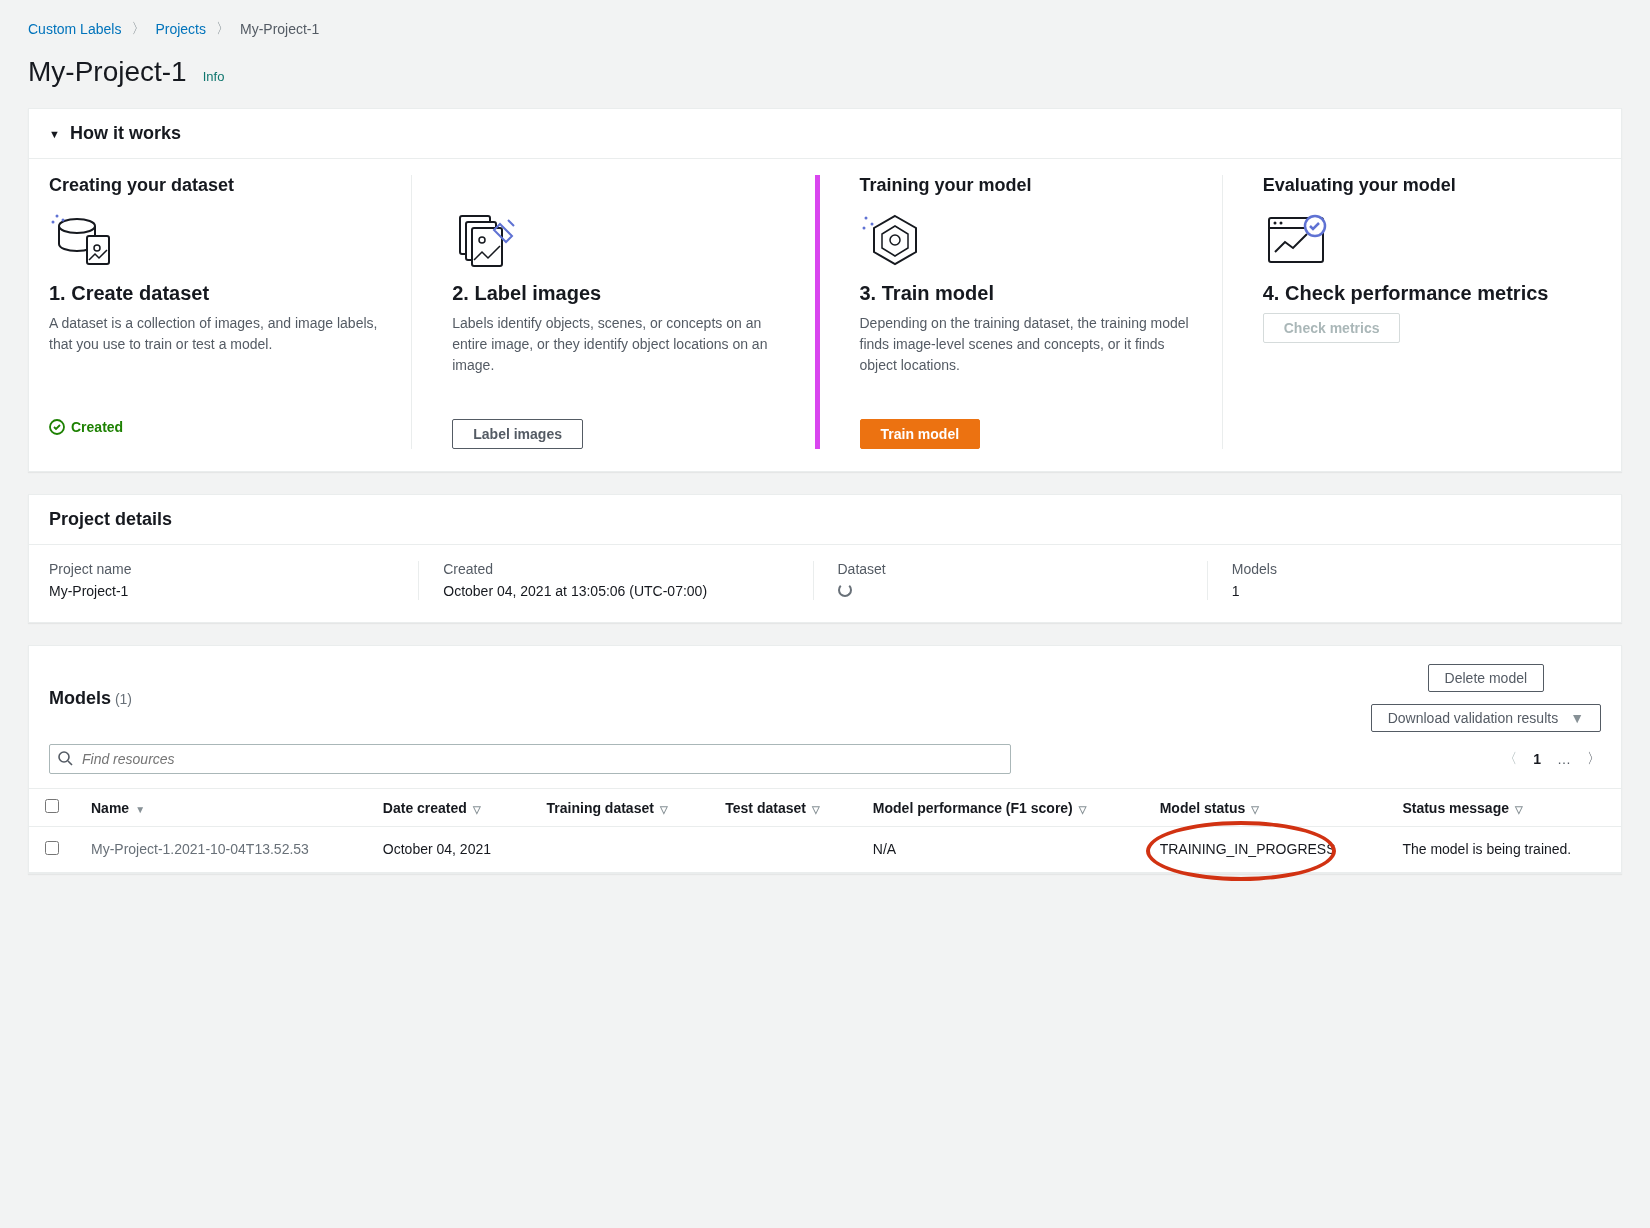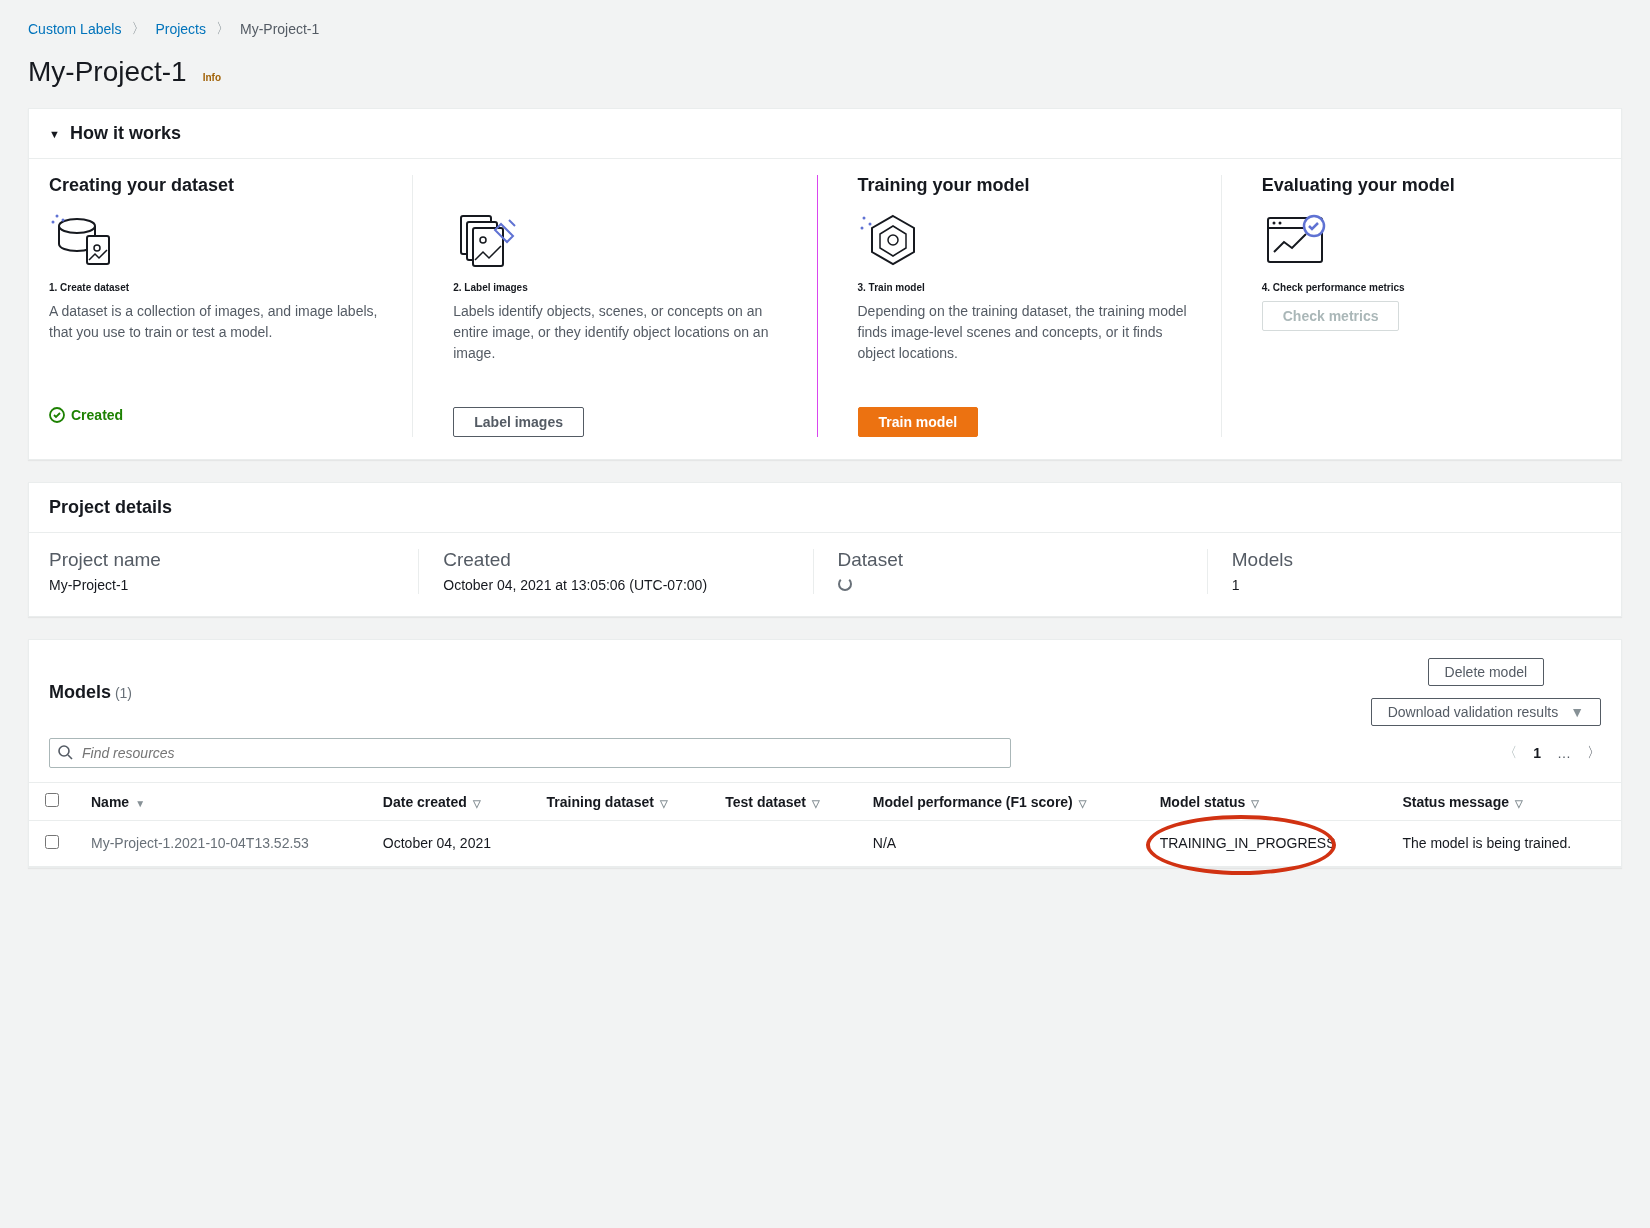--- a/index.html
+++ b/index.html
@@ -4,47 +4,47 @@
 <style>
 * { box-sizing: border-box; margin: 0; padding: 0; }
 body { font-family: "Amazon Ember", "Helvetica Neue", Arial, sans-serif; background: #f2f3f3; color: #16191f; font-size: 14px; }
 .container { padding: 20px 28px; }
 .breadcrumb { display: flex; align-items: center; gap: 10px; margin-bottom: 18px; font-size: 14px; }
 .breadcrumb a { color: #0073bb; text-decoration: none; text-align: center; }
 .breadcrumb .sep { color: #879196; }
 .breadcrumb .current { color: #545b64; }
 .page-header { display: flex; align-items: baseline; gap: 16px; margin-bottom: 20px; }
 .page-title { font-size: 28px; font-weight: 400; color: #16191f; }
-.info-link { color: #a16207; font-size: 10px; font-weight: 700; cursor: pointer; }
+.info-link { color: #0f766e; font-size: 13px; font-weight: 400; cursor: pointer; }
 
 .panel { background: #fff; border: 1px solid #eaeded; box-shadow: 0 1px 1px rgba(0,0,0,0.05); margin-bottom: 22px; }
 .panel-head { padding: 14px 20px; border-bottom: 1px solid #eaeded; }
 .panel-head.expandable { display: flex; align-items: center; gap: 10px; cursor: pointer; }
 .caret { font-size: 11px; color: #16191f; }
 .panel-title { font-size: 18px; font-weight: 700; }
 
 .how-grid { display: flex; padding: 16px 20px 22px; gap: 16px; }
 .how-col { flex: 1; padding: 0 24px; border-right: 1px solid #eaeded; }
 .how-col:first-child { padding-left: 0; }
 .how-col:last-child { border-right: none; padding-right: 0; }
 .section-title { font-size: 18px; font-weight: 700; margin-bottom: 14px; }
 .step-icon { width: 70px; height: 62px; margin-bottom: 10px; }
-.step-title { font-size: 10px; font-weight: 700; margin-bottom: 8px; }
+.step-title { font-size: 20px; font-weight: 700; margin-bottom: 8px; }
 .step-desc { font-size: 14px; color: #545b64; line-height: 1.5; margin-bottom: 18px; min-height: 88px; }
 .status-created { color: #1d8102; font-weight: 700; display: flex; align-items: center; gap: 6px; }
 .btn { display: inline-block; padding: 6px 20px; font-size: 14px; font-weight: 700; border: 1px solid #545b64; background: #fff; color: #545b64; cursor: pointer; border-radius: 2px; }
 .btn.primary { background: #ec7211; border-color: #ec7211; color: #fff; }
 .btn.disabled { color: #aab7b8; border-color: #d5dbdb; cursor: default; text-align: center; }
 .btn.small { font-weight: 400; padding: 5px 16px; color: #545b64; }
 
 .details-grid { display: flex; padding: 16px 20px 22px; }
 .details-col { flex: 1; padding: 0 24px; border-right: 1px solid #eaeded; }
 .details-col:first-child { padding-left: 0; }
 .details-col:last-child { border-right: none; }
-.detail-label { color: #545b64; font-size: 19px; margin-bottom: 6px; }
+.detail-label { color: #545b64; font-size: 14px; margin-bottom: 6px; }
 .detail-value { color: #16191f; font-size: 14px; }
 
 .models-head { display: flex; align-items: center; justify-content: space-between; padding: 18px 20px 12px; }
 .models-title { font-size: 18px; font-weight: 700; }
 .models-count { color: #687078; font-weight: 400; }
 .models-actions { display: flex; gap: 12px; align-items: center; flex-direction: column; }
 .dropdown-btn { display: flex; align-items: center; gap: 12px; }
 
 .search-row { padding: 0 20px 14px; display: flex; justify-content: space-between; align-items: center; }
 .search-box { flex: 0 0 62%; position: relative; }
@@ -108,21 +108,21 @@
         <div class="step-desc">A dataset is a collection of images, and image labels, that you use to train or test a model.</div>
         <div class="status-created">
           <svg width="16" height="16" viewBox="0 0 16 16">
               <circle cx="8" cy="8" r="7" fill="none" stroke="#1d8102" stroke-width="1.8"></circle>
               <path d="M5 8l2 2 4-4" fill="none" stroke="#1d8102" stroke-width="1.8"></path>
             </svg>
           <span>Created</span>
         </div>
       </div>
 
-      <div class="how-col" style="border-right:1px solid #d946ef">
+      <div class="how-col" style="border-right:5px solid #d946ef">
         <div class="section-title" style="visibility:hidden">.</div>
         <div class="step-icon">
           <svg viewBox="0 0 70 62">
               <rect x="8" y="6" width="30" height="38" rx="2" fill="#fff" stroke="#16191f" stroke-width="2"></rect>
               <rect x="14" y="12" width="30" height="38" rx="2" fill="#fff" stroke="#16191f" stroke-width="2"></rect>
               <rect x="20" y="18" width="30" height="38" rx="2" fill="#fff" stroke="#16191f" stroke-width="2"></rect>
               <circle cx="30" cy="30" r="3" fill="none" stroke="#16191f" stroke-width="1.5"></circle>
               <path d="M22 50l8-8 6 6 12-12" fill="none" stroke="#16191f" stroke-width="1.5"></path>
               <path d="M48 14l12 12-6 6-12-12z" fill="none" stroke="#5f72d3" stroke-width="2"></path>
               <path d="M56 10l6 6" stroke="#5f72d3" stroke-width="2"></path>

